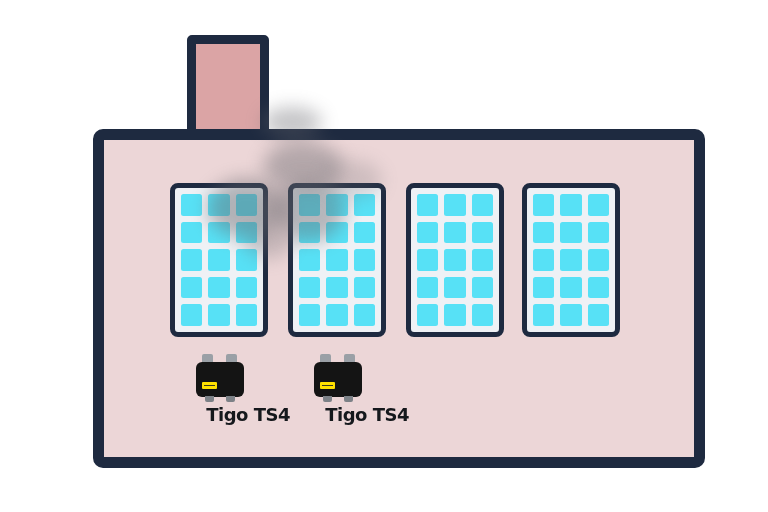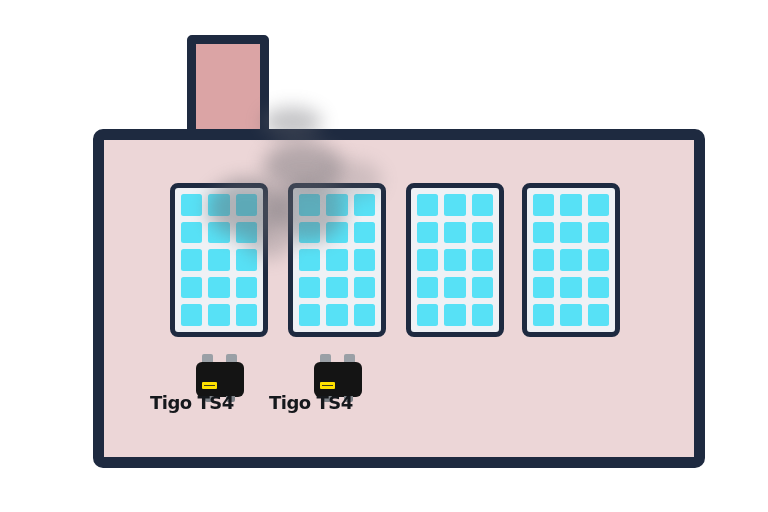--- a/index.html
+++ b/index.html
@@ -57,21 +57,21 @@
   .device .sticker::after {
     content:""; position:absolute; left:2px; right:2px; top:3px;
     border-top:1px solid #3a3a1e;
   }
   .device .foot {
     position:absolute; bottom:0; width:9px; height:6px;
     background:#7c8187; border-radius:0 0 2px 2px;
   }
   .device .foot-l { left:9px; } .device .foot-r { left:30px; }
   .device-label {
-    position:absolute; top:392px; width:140px; text-align:left;
+    position:absolute; top:404px; width:140px; text-align:right;
     font-size:18px; font-weight:bold; color:var(--text);
     letter-spacing:-0.5px; z-index:2;
   }
   .smoke { position:absolute; inset:0; z-index:5; pointer-events:none; }
   .smoke .blob {
     position:absolute; background:var(--smoke);
     border-radius:50%; filter:blur(9px);
   }
   .b1 { left:262px; top:107px; width:60px; height:30px; opacity:.38; }
   .b2 { left:263px; top:142px; width:80px; height:48px; opacity:.42; }

